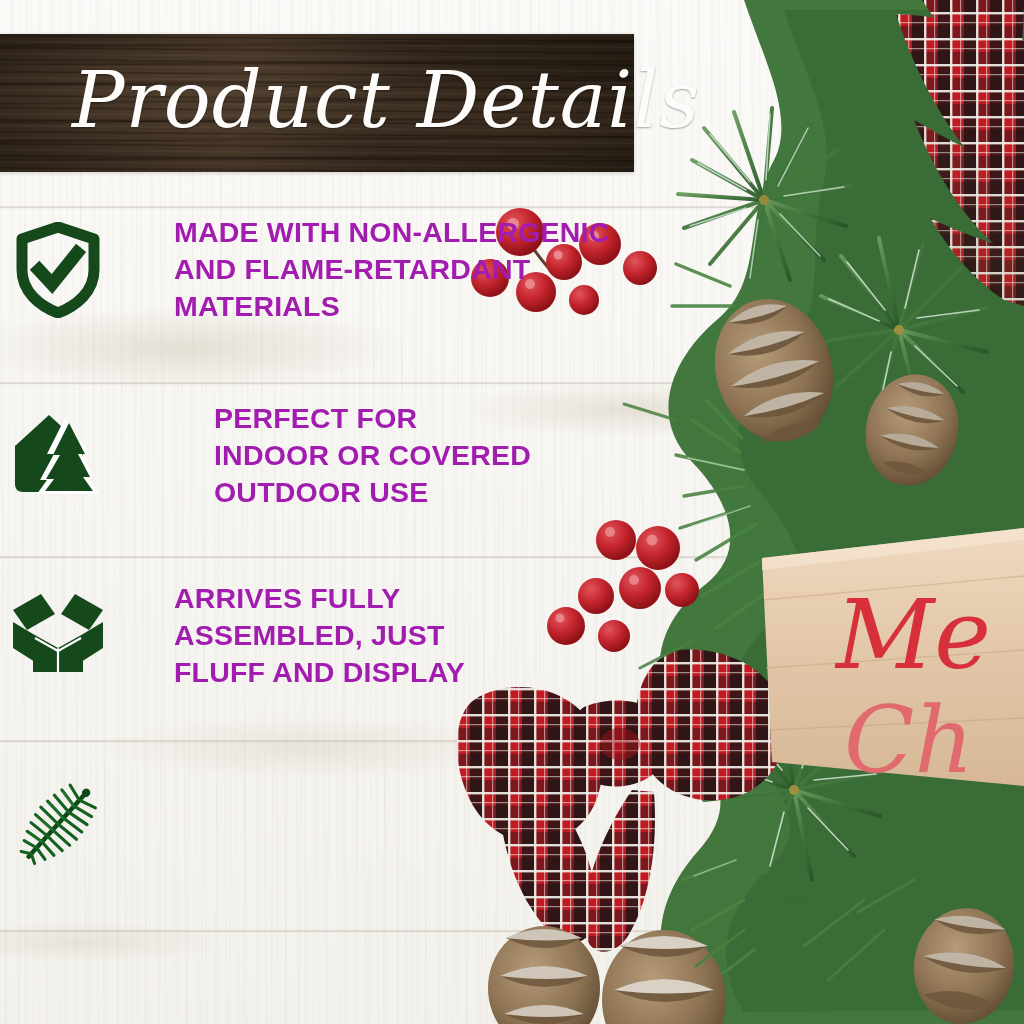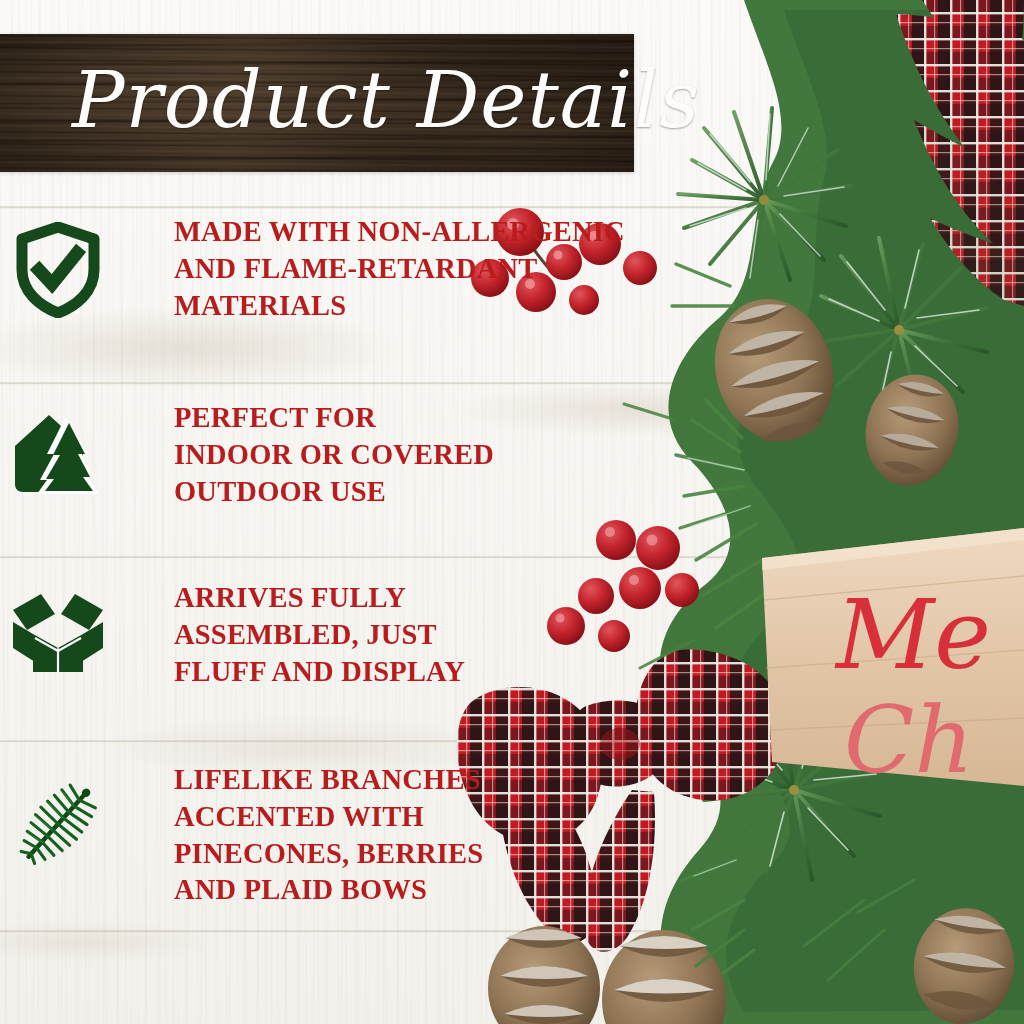--- a/index.html
+++ b/index.html
@@ -138,32 +138,32 @@
     align-items: flex-start;
   }
   .feature-icon {
     width: 116px;
     flex: 0 0 116px;
     display: flex;
     justify-content: center;
     padding-top: 6px;
   }
   .feature-text {
-    color: #b91c1c;
-    font-family: Liberation Serif, serif;
+    color: #a21caf;
+    font-family: Liberation Sans, sans-serif;
     font-weight: bold;
     font-size: 28.5px;
     line-height: 1.29;
     letter-spacing: .2px;
     text-transform: uppercase;
     white-space: pre-line;
     margin-left: 58px;
   }
   .f1 { top: 0px; }
-  .f2 { top: 186px; }
+  .f2 { top: 186px; gap: 40px; }
   .f3 { top: 366px; }
   .f4 { top: 548px; }
 
   .f1 .feature-icon { padding-top: 8px; }
   .f2 .feature-icon { padding-top: 10px; }
   .f3 .feature-icon { padding-top: 8px; }
   .f4 .feature-icon { padding-top: 12px; }
 </style>
 </head>
 <body>
@@ -591,20 +591,16 @@
             </g>
             <g stroke="#2f8a36" stroke-width="1.1" stroke-linecap="round" opacity=".75">
               <line x1="50" y1="26" x2="32" y2="23"></line>
                 <line x1="50" y1="42" x2="29" y2="41"></line>
               <line x1="50" y1="58" x2="29" y2="59"></line>
                 <line x1="50" y1="74" x2="34" y2="77"></line>
             </g>
           </g>
         </svg>
       </div>
-      <div class="feature-text">LIFELIKE BRANCHES
-ACCENTED WITH
-PINECONES, BERRIES
-AND PLAID BOWS</div>
     </div>
 
   </div>
 </div>
 
 </body></html>

